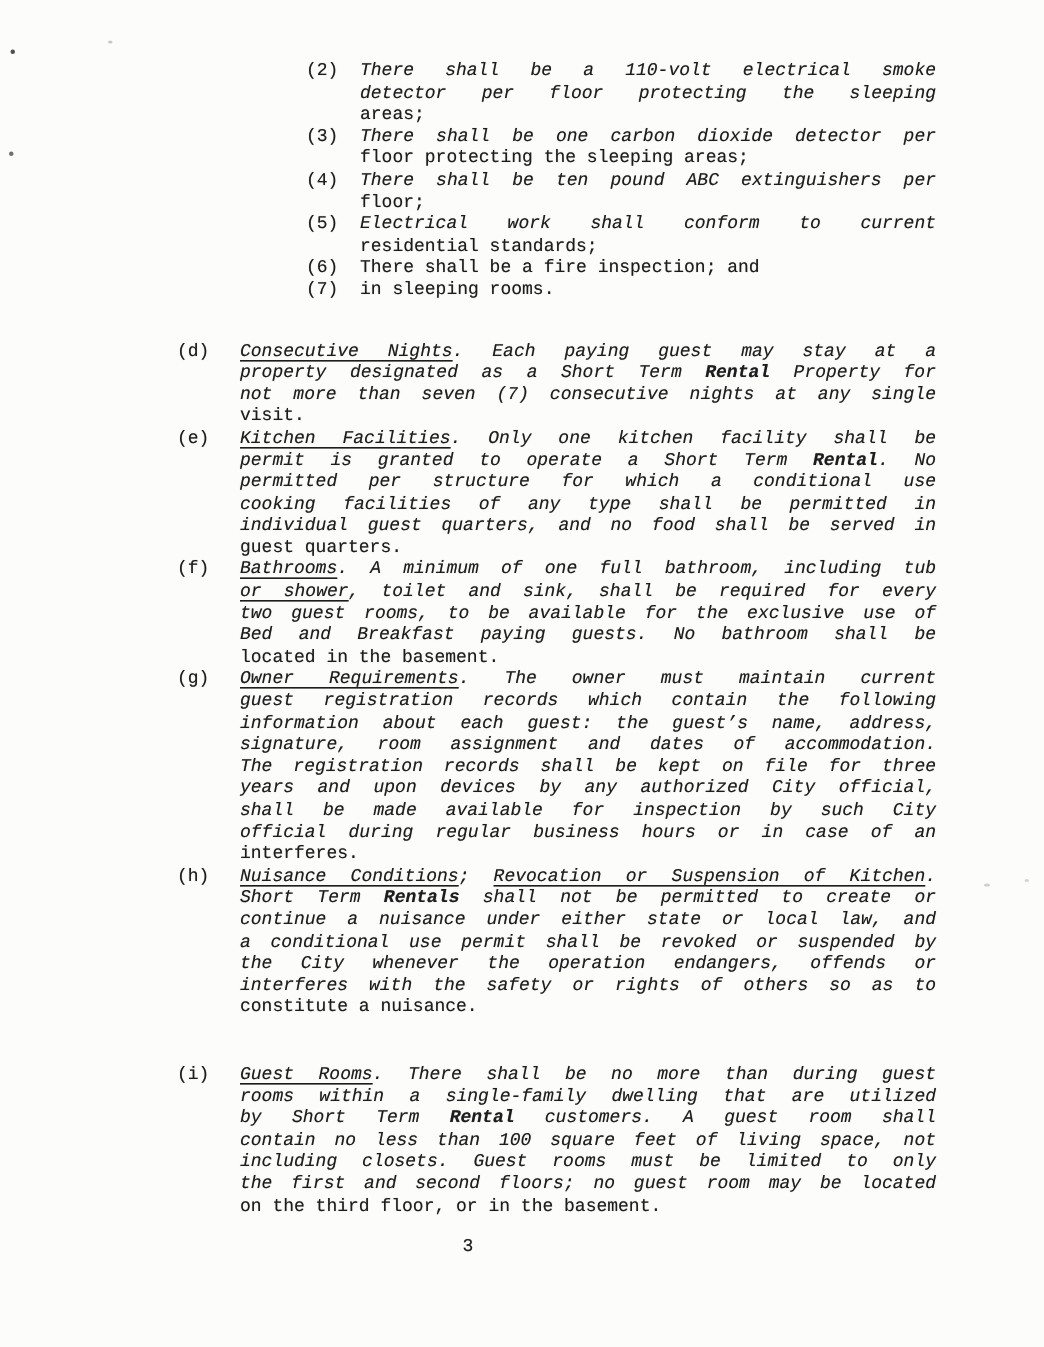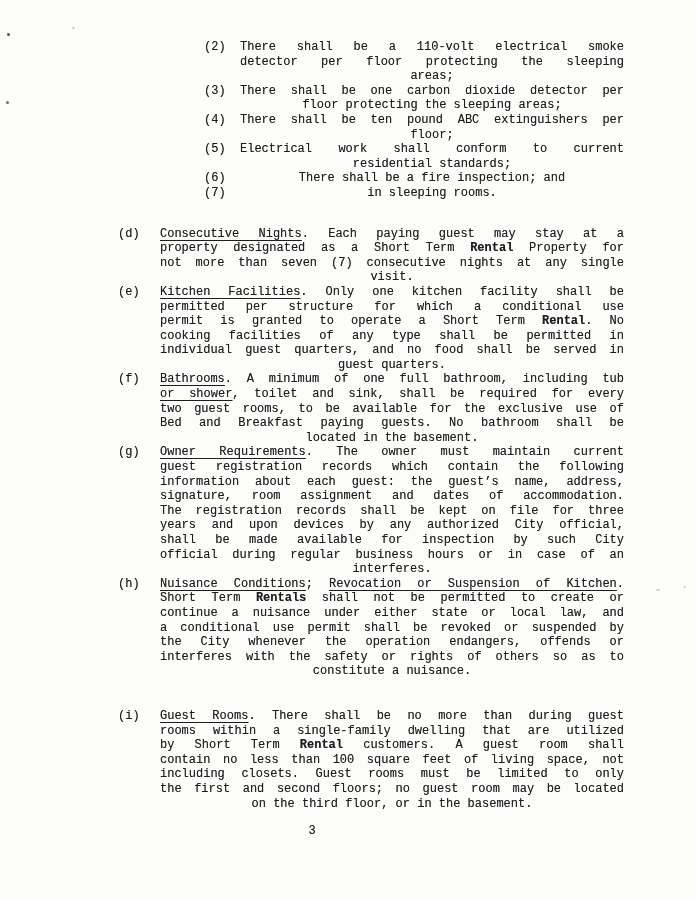--- a/index.html
+++ b/index.html
@@ -22,22 +22,22 @@
   }
   .numbered { padding-left: 204px; }
   .lettered { padding-left: 118px; margin-top: 26px; }
   .item { display: flex; align-items: flex-start; }
   
   .lettered .item:nth-child(6) { margin-top: 30px; }
   .marker { flex: 0 0 auto; white-space: pre; line-height: 14.6px; }
   .numbered .marker { width: 36px; }
   .lettered .marker { width: 42px; }
   .body { flex: 1 1 auto; min-width: 0; }
-  .ln { line-height: 14.6px; min-height: 14.6px; white-space: pre-wrap; text-align: center; }
-  .ln.j { white-space: normal; text-align: justify; text-align-last: justify; }
+  .ln { line-height: 14.6px; min-height: 14.6px; white-space: pre-wrap; }
+  .ln.j { white-space: normal; text-align: justify; text-align-last: justify; font-style: italic; }
   .u { text-decoration: underline; text-underline-offset: 2.5px; text-decoration-thickness: 1px; }
   .b { font-weight: bold; }
   .page-number { text-align: center; margin-top: 13px; line-height: 14.6px; }
   .artifact { position: absolute; border-radius: 50%; }
   .a1 { left: 7px;  top: 33px;  width: 3px; height: 3px; background: #4f4f4f; }
   .a2 { left: 6px;  top: 101px; width: 3px; height: 3px; background: #707070; }
   .a3 { left: 72px; top: 27px;  width: 3px; height: 2px; background: #c9c9c9; }
   .a4 { left: 656px; top: 589px; width: 4px; height: 2px; background: #cfcfcf; }
   .a5 { left: 683px; top: 586px; width: 3px; height: 2px; background: #d4d4d4; }
 </style>
@@ -101,22 +101,22 @@
           <div class="ln j"><span class="u">Consecutive Nights</span><span>.  Each paying guest may stay at a</span></div>
           <div class="ln j"><span>property designated as a Short Term </span><span class="b">Rental</span><span> Property for</span></div>
           <div class="ln j"><span>not more than seven (7) consecutive nights at any single</span></div>
           <div class="ln"><span>visit.</span></div>
         </div>
       </div>
       <div class="item">
         <span class="marker">(e)</span>
         <div class="body">
           <div class="ln j"><span class="u">Kitchen Facilities</span><span>.  Only one kitchen facility shall be</span></div>
+          <div class="ln j"><span>permit is granted to operate a Short Term </span><span class="b">Rental</span><span>.  No</span></div>
           <div class="ln j"><span>permitted per structure for which a conditional use</span></div>
-          <div class="ln j"><span>permit is granted to operate a Short Term </span><span class="b">Rental</span><span>.  No</span></div>
           <div class="ln j"><span>cooking facilities of any type shall be permitted in</span></div>
           <div class="ln j"><span>individual guest quarters, and no food shall be served in</span></div>
           <div class="ln"><span>guest quarters.</span></div>
         </div>
       </div>
       <div class="item">
         <span class="marker">(f)</span>
         <div class="body">
           <div class="ln j"><span class="u">Bathrooms</span><span>.  A minimum of one full bathroom, including tub</span></div>
           <div class="ln j"><span class="u">or shower</span><span>, toilet and sink, shall be required for every</span></div>

